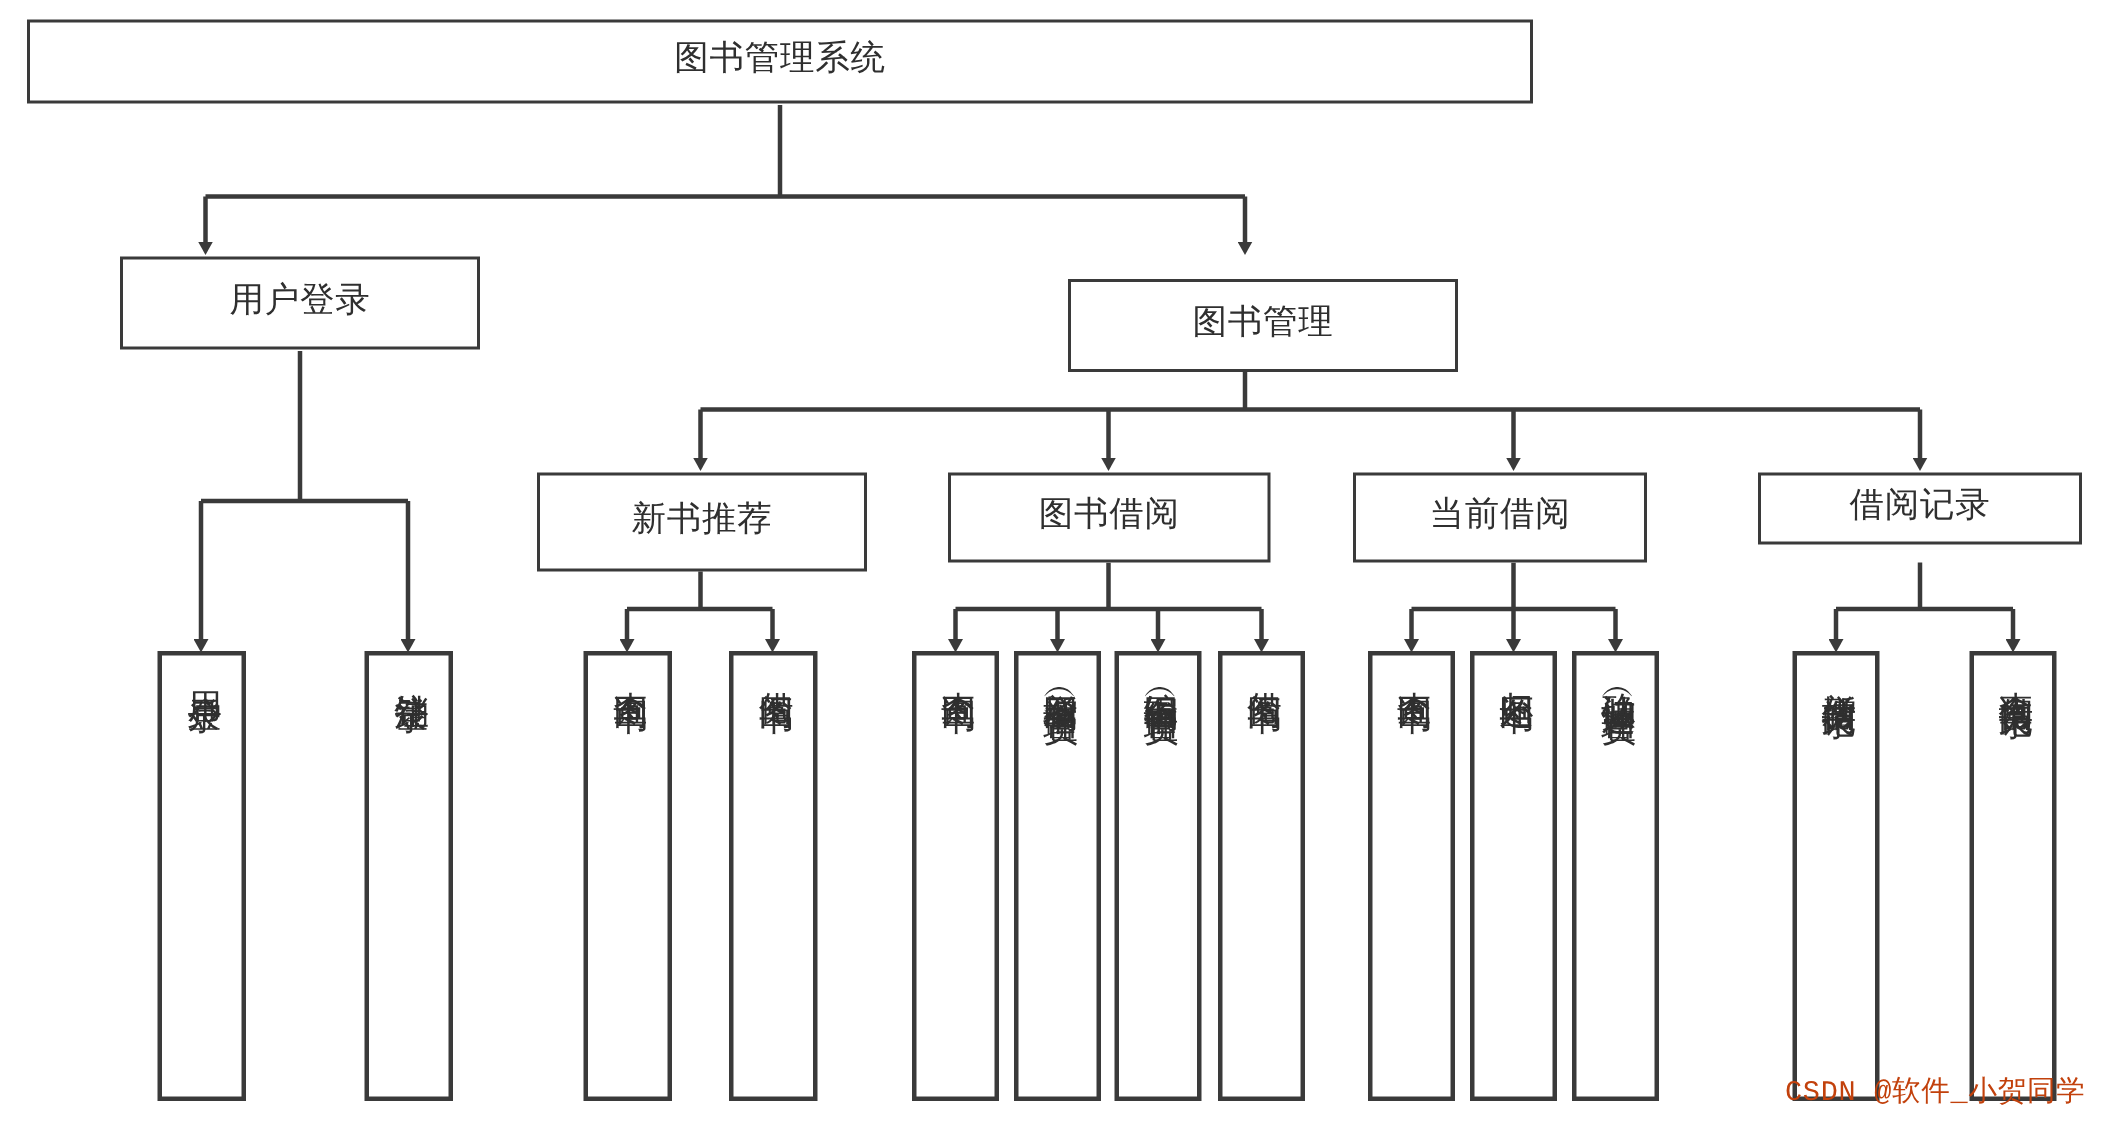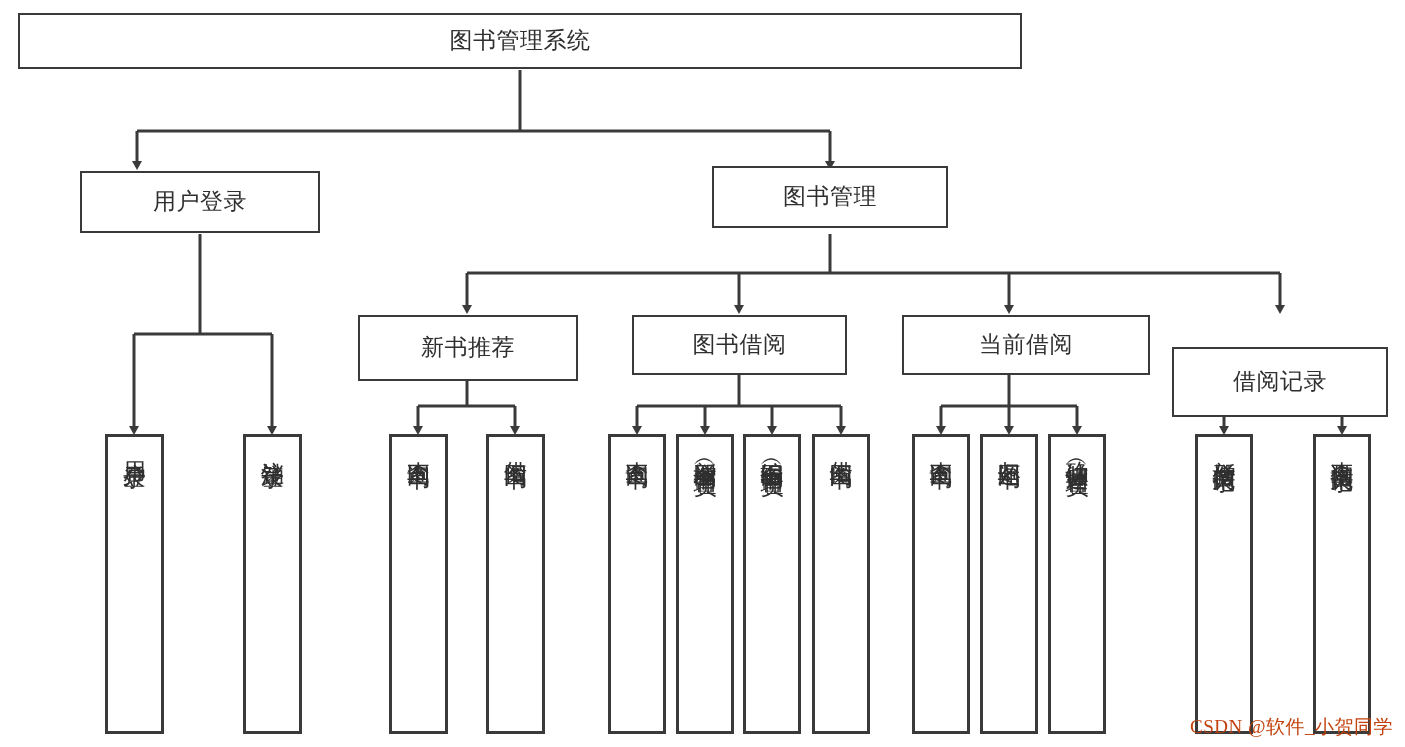--- a/index.html
+++ b/index.html
@@ -5,21 +5,21 @@
   html, body {
     margin: 0;
     padding: 0;
     background: #ffffff;
   }
   #canvas {
     position: relative;
     width: 1405px;
     height: 747px;
     background: #ffffff;
-    font-family: Liberation Serif, serif;
+    font-family: Liberation Mono, monospace;
     overflow: hidden;
   }
   #wires {
     position: absolute;
     left: 0;
     top: 0;
     width: 1405px;
     height: 747px;
     pointer-events: none;
   }
@@ -116,34 +116,34 @@
     </g>
   </svg>
 
   <div class="node horiz" style="left:18px; top:13px; width:1004px; height:56px;">
     <span>图书管理系统</span>
   </div>
 
   <div class="node horiz" style="left:80px; top:171px; width:240px; height:62px;">
     <span>用户登录</span>
   </div>
-  <div class="node horiz" style="left:712px; top:166px; width:236px; height:62px;">
+  <div class="node horiz" style="left:712px; top:186px; width:260px; height:62px;">
     <span>图书管理</span>
   </div>
 
   <div class="node horiz" style="left:358px; top:315px; width:220px; height:66px;">
     <span>新书推荐</span>
   </div>
   <div class="node horiz" style="left:632px; top:315px; width:215px; height:60px;">
     <span>图书借阅</span>
   </div>
-  <div class="node horiz" style="left:902px; top:315px; width:248px; height:60px;">
+  <div class="node horiz" style="left:902px; top:315px; width:196px; height:60px;">
     <span>当前借阅</span>
   </div>
-  <div class="node horiz" style="left:1172px; top:315px; width:216px; height:70px;margin-top:32px;">
+  <div class="node horiz" style="left:1172px; top:315px; width:216px; height:48px;">
     <span>借阅记录</span>
   </div>
 
   <div class="node leaf" style="left:105px; top:434px; width:59px; height:300px;">
     <span class="vtext">用户登录</span>
   </div>
   <div class="node leaf" style="left:243px; top:434px; width:59px; height:300px;">
     <span class="vtext">注销登录</span>
   </div>
 

